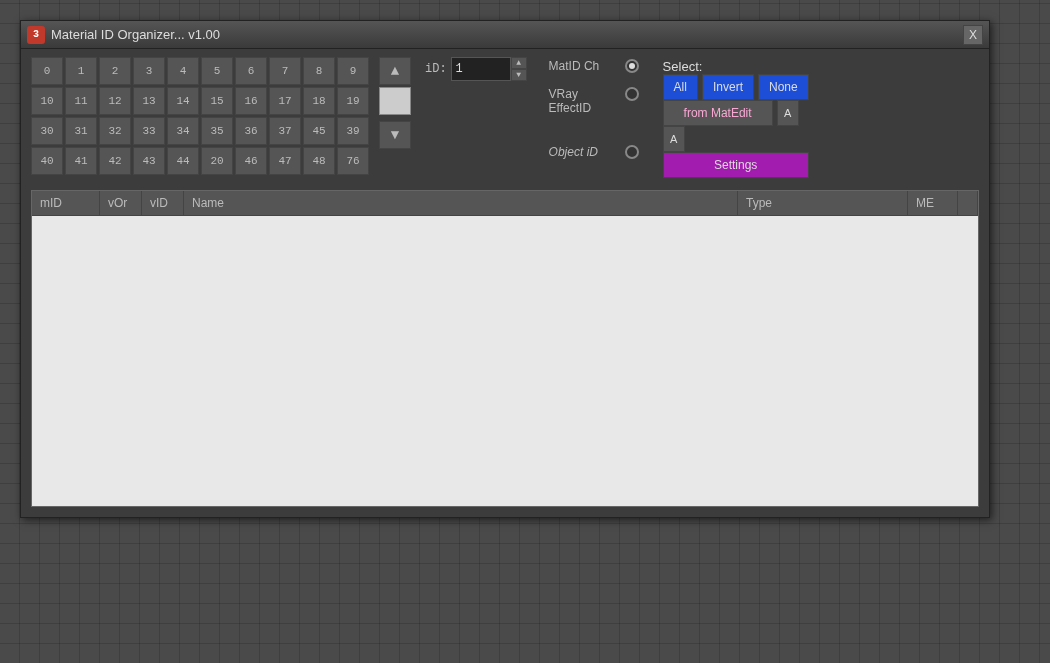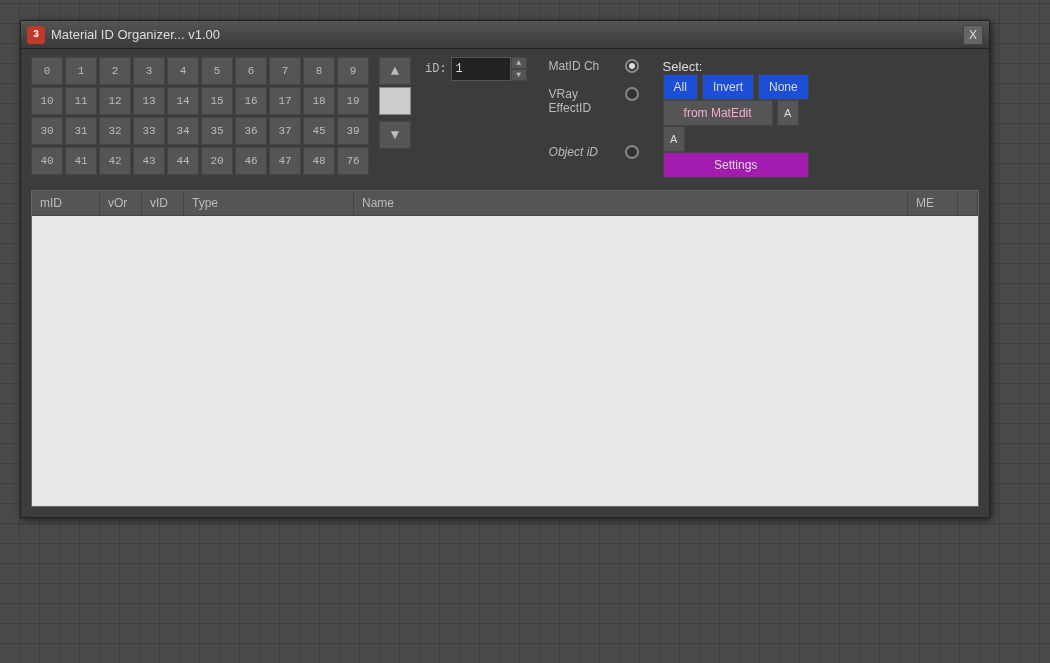--- a/index.html
+++ b/index.html
@@ -476,20 +476,20 @@
       </div>
     </div>
 
   </div>
 
   <div class="data-table">
     <div class="table-header">
       <div class="th th-mid">mID</div>
       <div class="th th-vor">vOr</div>
       <div class="th th-vid">vID</div>
+      <div class="th th-name">Name</div>
       <div class="th th-type">Type</div>
-      <div class="th th-name">Name</div>
       <div class="th th-me">ME</div>
       <div class="th th-extra"></div>
     </div>
     <div class="table-body"></div>
   </div>
 </div>
 
 </body></html>

